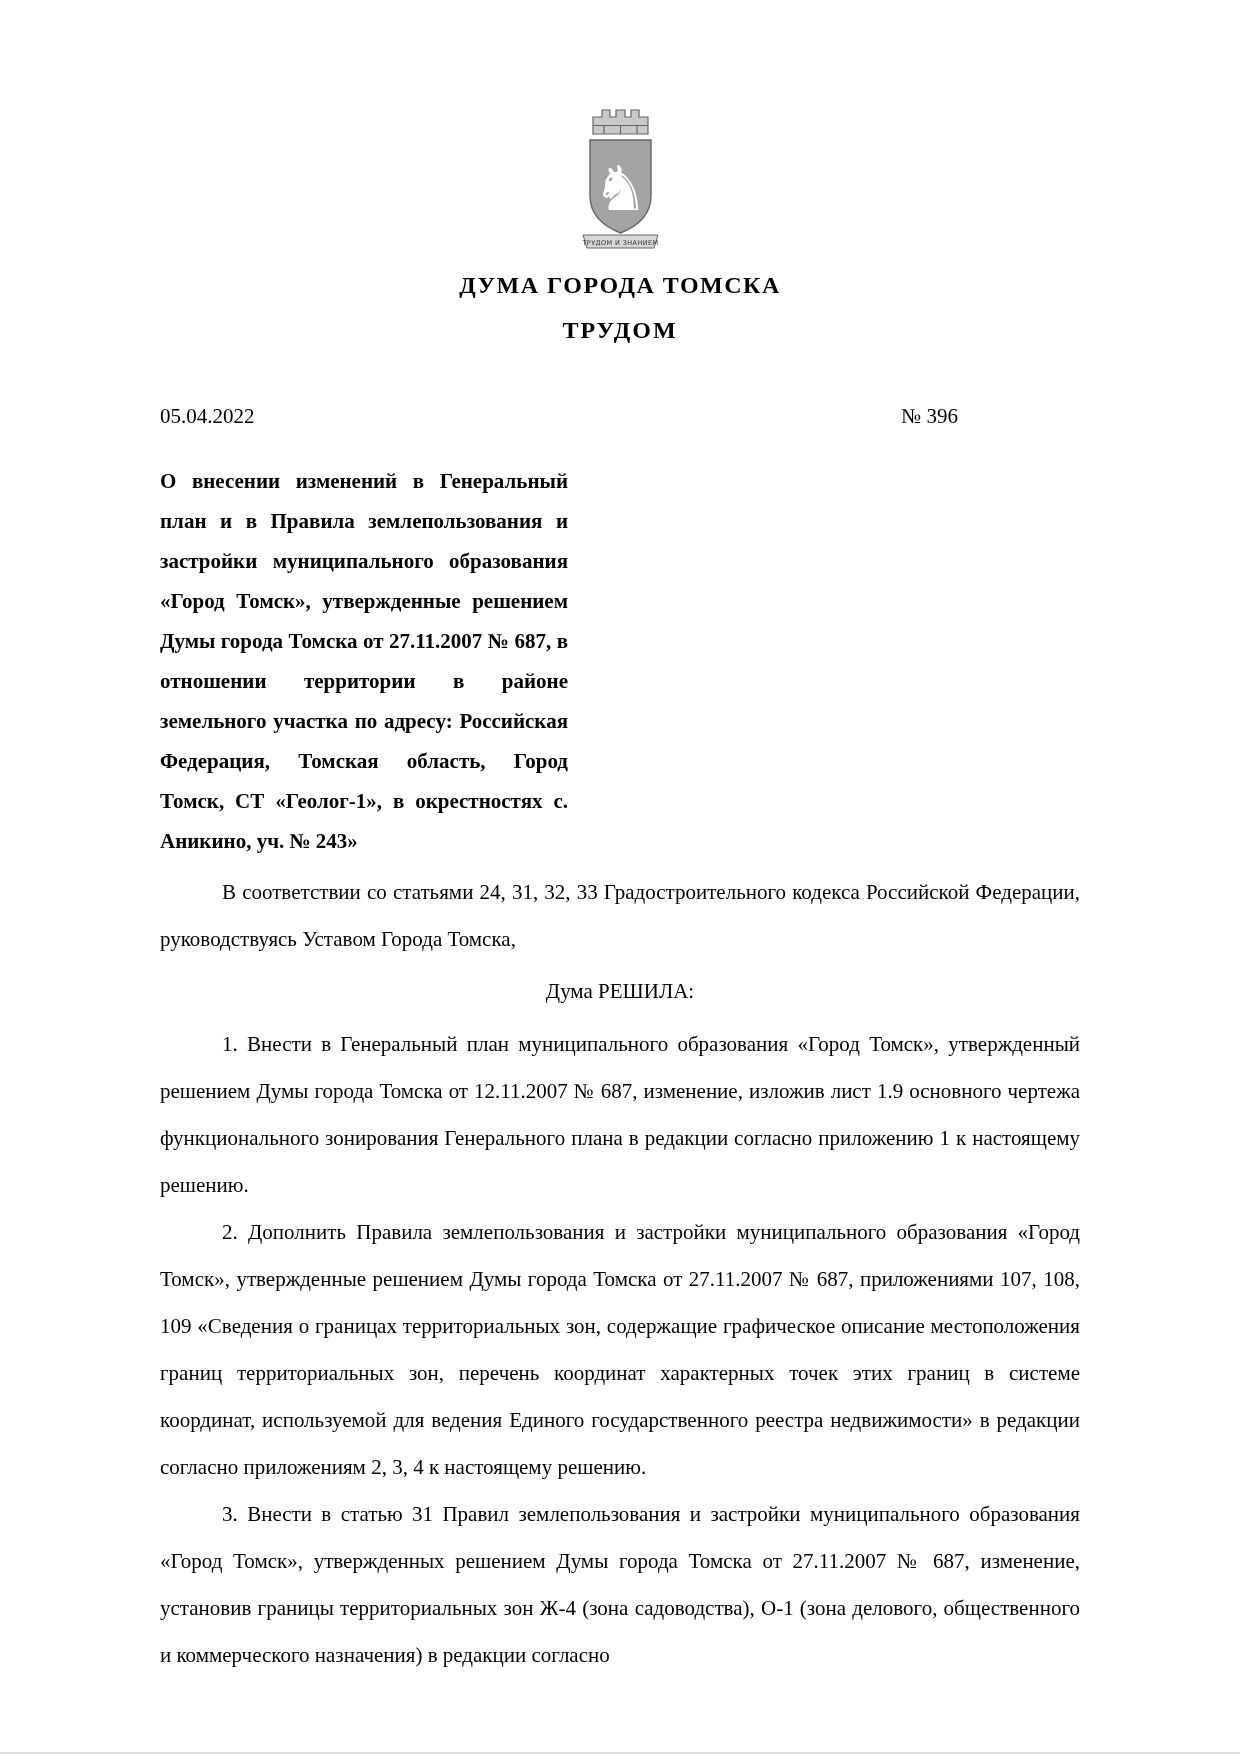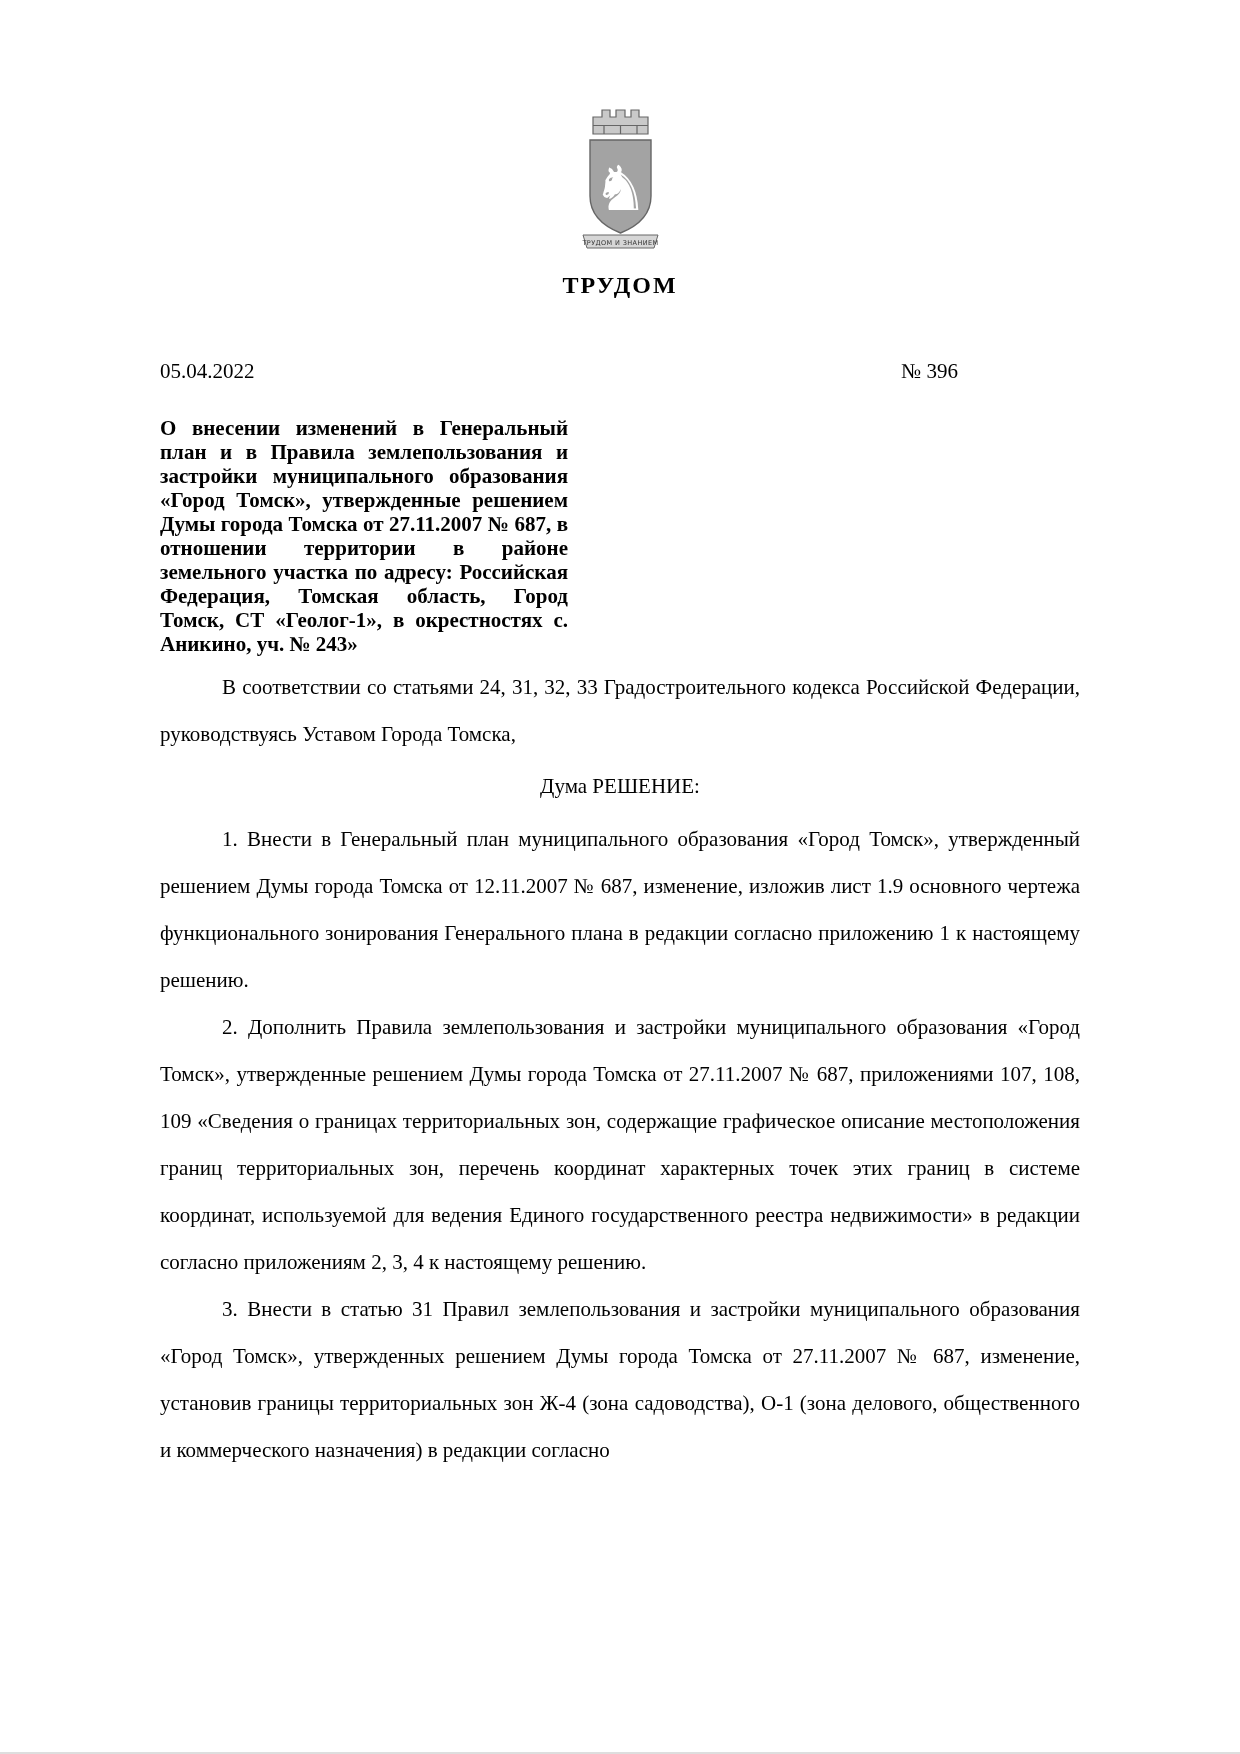--- a/index.html
+++ b/index.html
@@ -40,21 +40,21 @@
     justify-content: space-between;
     align-items: flex-start;
     font-size: 21px;
     padding-right: 122px;
     margin-bottom: 32px;
   }
   .doc-title {
     width: 408px;
     font-size: 21px;
     font-weight: bold;
-    line-height: 24px;
+    line-height: 40px;
     text-align: justify;
     margin-bottom: 8px;
   }
   .body-text {
     font-size: 21px;
     line-height: 47px;
     text-align: justify;
   }
   .body-text p {
     text-indent: 62px;
@@ -93,34 +93,35 @@
 
       <path d="M17,36 H78 V92 C78,110 65,122 47.5,129 C30,122 17,110 17,92 Z" fill="#a3a3a3" stroke="#666666" stroke-width="1.4"></path>
 
       <text x="47.5" y="106" font-size="62" text-anchor="middle" fill="#ffffff" font-family="DejaVu Sans, sans-serif">♞</text>
 
       <path d="M10,131 L85,131 L81,144 L14,144 Z" fill="#d6d6d6" stroke="#666666" stroke-width="1"></path>
       <text x="47.5" y="140.5" font-size="6.5" text-anchor="middle" fill="#333333" font-family="DejaVu Sans, sans-serif" letter-spacing="0.4">ТРУДОМ И ЗНАНИЕМ</text>
     </svg>
   </div>
 
+  <div class="org-name">ДУМА ГОРОДА ТОМСКА</div>
 
   <div class="doc-type">ТРУДОМ</div>
 
   <div class="meta-row">
     <span>05.04.2022</span>
     <span>№ 396</span>
   </div>
 
   <div class="doc-title">О внесении изменений в Генеральный план и в Правила землепользования и застройки муниципального образования «Город Томск», утвержденные решением Думы города Томска от 27.11.2007 № 687, в отношении территории в районе земельного участка по адресу: Российская Федерация, Томская область, Город Томск, СТ «Геолог-1», в окрестностях с. Аникино, уч. № 243»</div>
 
   <div class="body-text">
     <p>В соответствии со статьями 24, 31, 32, 33 Градостроительного кодекса Российской Федерации, руководствуясь Уставом Города Томска,</p>
 
-    <div class="resolution-heading">Дума РЕШЕНИЕ:</div>
+    <div class="resolution-heading">Дума РЕШИЛА:</div>
 
     <p>1. Внести в Генеральный план муниципального образования «Город Томск», утвержденный решением Думы города Томска от 12.11.2007 № 687, изменение, изложив лист 1.9 основного чертежа функционального зонирования Генерального плана в редакции согласно приложению 1 к настоящему решению.</p>
 
     <p>2. Дополнить Правила землепользования и застройки муниципального образования «Город Томск», утвержденные решением Думы города Томска от 27.11.2007 № 687, приложениями 107, 108, 109 «Сведения о границах территориальных зон, содержащие графическое описание местоположения границ территориальных зон, перечень координат характерных точек этих границ в системе координат, используемой для ведения Единого государственного реестра недвижимости» в редакции согласно приложениям 2, 3, 4 к настоящему решению.</p>
 
     <p>3. Внести в статью 31 Правил землепользования и застройки муниципального образования «Город Томск», утвержденных решением Думы города Томска от 27.11.2007 № 687, изменение, установив границы территориальных зон Ж-4 (зона садоводства), О-1 (зона делового, общественного и коммерческого назначения) в редакции согласно</p>
   </div>
 
   <div class="page-bottom-edge"></div>
 

